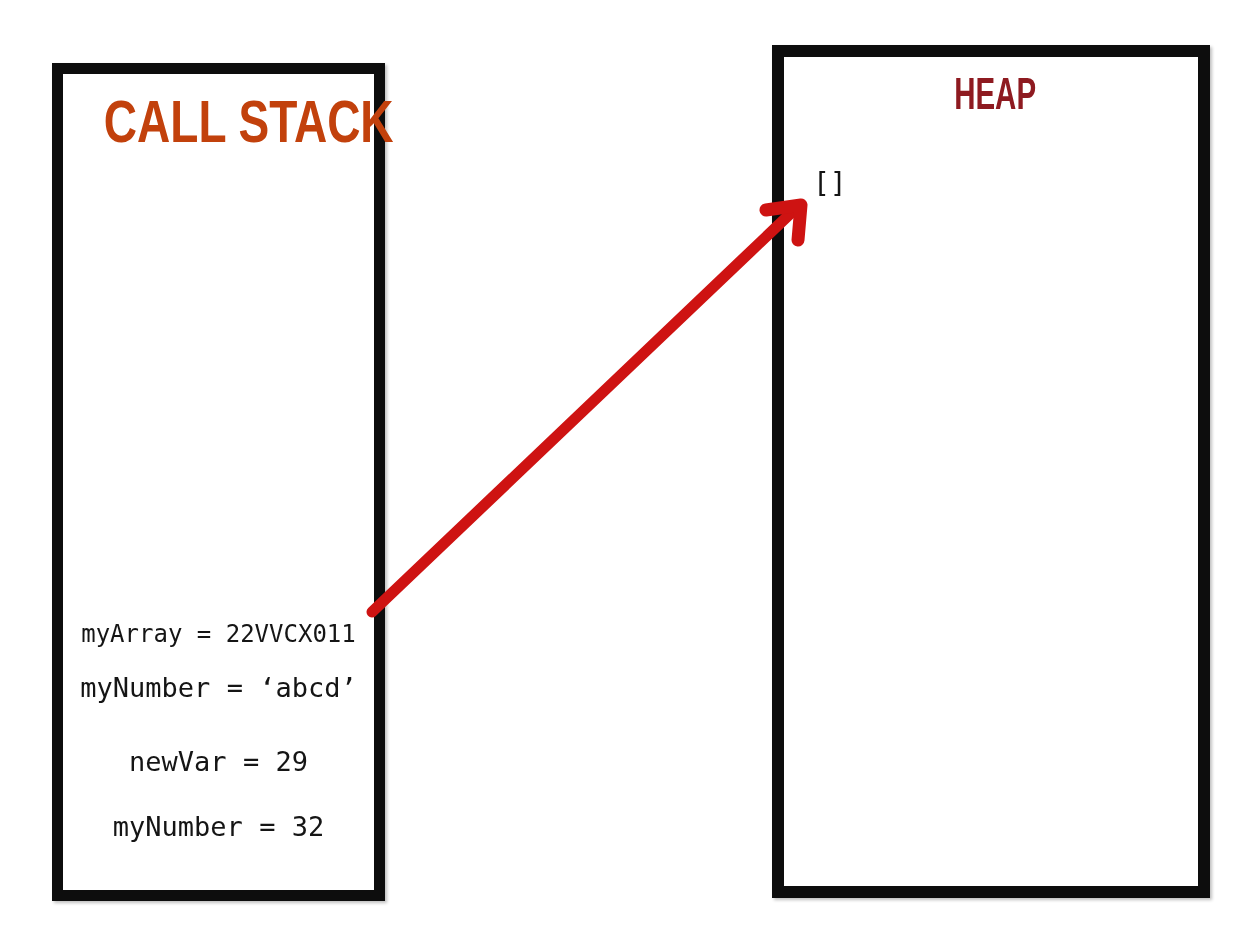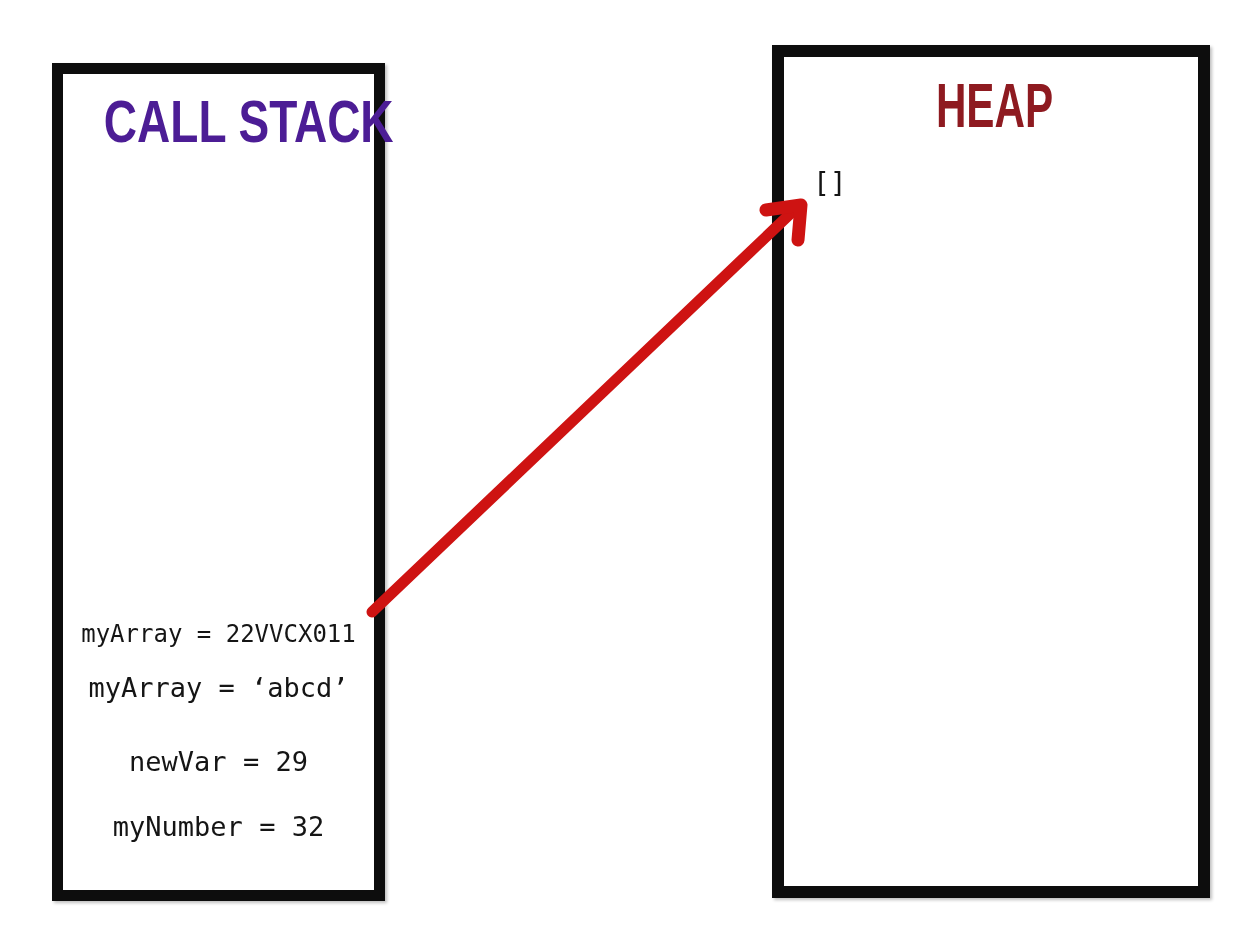--- a/index.html
+++ b/index.html
@@ -36,25 +36,25 @@
     border-width: 12px;
   }
   .box-title {
     text-align: center;
     font-weight: bold;
     white-space: nowrap;
   }
   .call-stack-title {
     margin-top: 14px;
     font-size: 59px;
-    color: #4c1d95;
+    color: #c2410c;
   }
   .heap-title {
     margin-top: 12px;
-    font-size: 63px;
+    font-size: 44px;
     color: #8e1a20;
     margin-left: 8px;
   }
   .squish-78 {
     display: inline-block;
     transform: scaleX(0.78);
     transform-origin: center top;
   }
   .squish-67 {
     display: inline-block;
@@ -94,21 +94,21 @@
 </head>
 <body>
 
 <div class="canvas">
 
   <div class="memory-box call-stack-box">
     <div class="box-title call-stack-title">
       <span class="squish-78">CALL STACK</span>
     </div>
     <div class="var-line v1">myArray = 22VVCX011</div>
-    <div class="var-line v2">myArray = ‘abcd’</div>
+    <div class="var-line v2">myNumber = ‘abcd’</div>
     <div class="var-line v3">newVar = 29</div>
     <div class="var-line v4">myNumber = 32</div>
   </div>
 
   <div class="memory-box heap-box">
     <div class="box-title heap-title">
       <span class="squish-67">HEAP</span>
     </div>
     <div class="array-literal">[]</div>
   </div>

